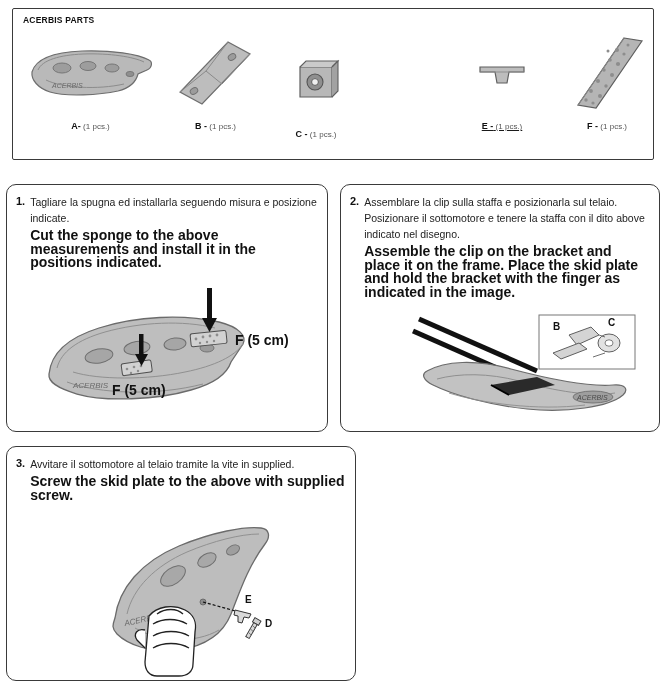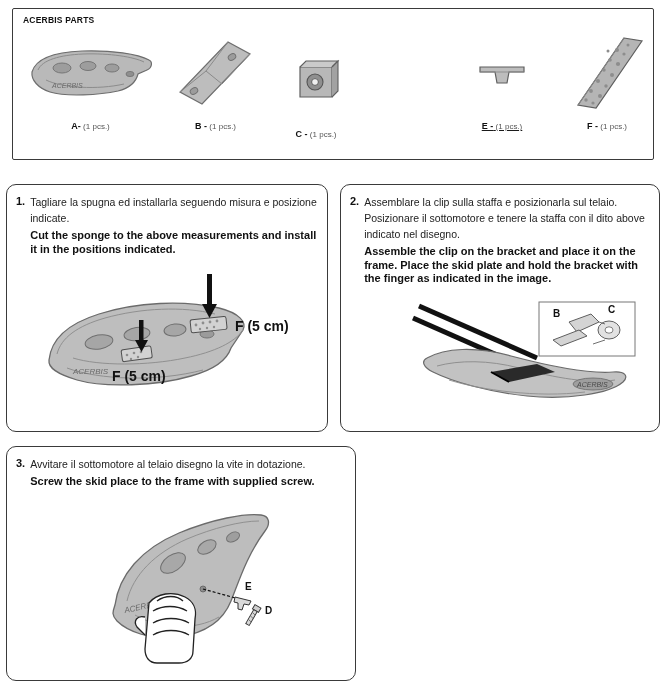--- a/index.html
+++ b/index.html
@@ -99,21 +99,21 @@
     line-height: 14px;
   }
   .step-texts { flex: 1; }
   .step-it {
     font-size: 10.5px;
     line-height: 16px;
     color: #222;
     margin: 0;
   }
   .step-en {
-    font-size: 11px;
+    font-size: 14px;
     line-height: 13.5px;
     font-weight: bold;
     color: #111;
     margin: 3px 0 0 0;
   }
   .step-art {
     position: relative;
     width: 100%;
   }
 
@@ -336,22 +336,22 @@
 
       <div class="callout-sm" style="left:212px; top:8px;">B</div>
       <div class="callout-sm" style="left:267px; top:4px;">C</div>
     </div>
   </div>
 
   <div class="step-box" id="step-3">
     <div class="step-head">
       <div class="step-num">3.</div>
       <div class="step-texts">
-        <p class="step-it">Avvitare il sottomotore al telaio disegno la vite in dotazione.</p>
-        <p class="step-en">Screw the skid place to the frame with supplied screw.</p>
+        <p class="step-it">Avvitare il sottomotore al telaio tramite la vite in supplied.</p>
+        <p class="step-en">Screw the skid plate to the above with supplied screw.</p>
       </div>
     </div>
 
     <div class="step-art" style="height:170px; margin-top:8px;">
       <svg width="350" height="170" viewBox="0 0 350 170">
 
         <path d="M108 108 C112 78 134 52 172 36 C206 22 238 16 254 18 C262 19 264 26 258 34 C240 58 232 84 224 104 C216 124 198 136 172 140 C144 144 120 134 110 124 C104 118 106 114 108 108 Z" fill="#bdbdbd" stroke="#6b6b6b" stroke-width="1.3"></path>
         <path d="M120 104 C126 78 148 56 180 42 C206 31 234 24 252 24" fill="none" stroke="#909090" stroke-width="1"></path>
         <path d="M128 118 C152 132 188 134 212 120" fill="none" stroke="#909090" stroke-width="1"></path>
         <ellipse cx="166" cy="66" rx="14" ry="8" fill="#a8a8a8" stroke="#6f6f6f" stroke-width="1" transform="rotate(-35 166 66)"></ellipse>

